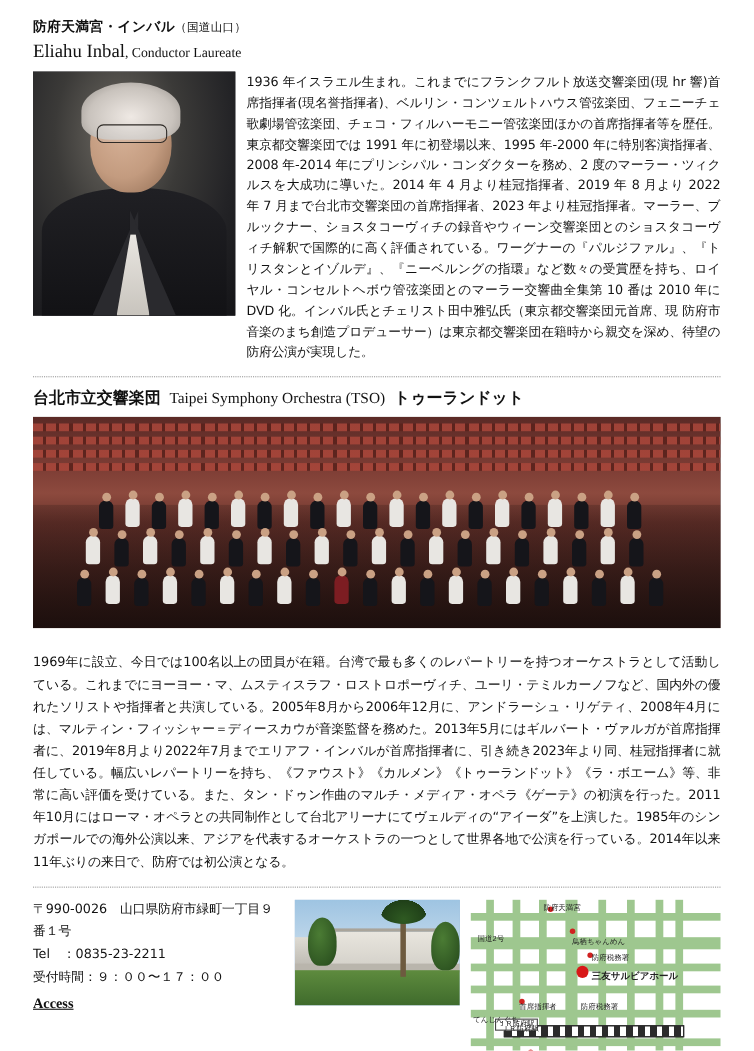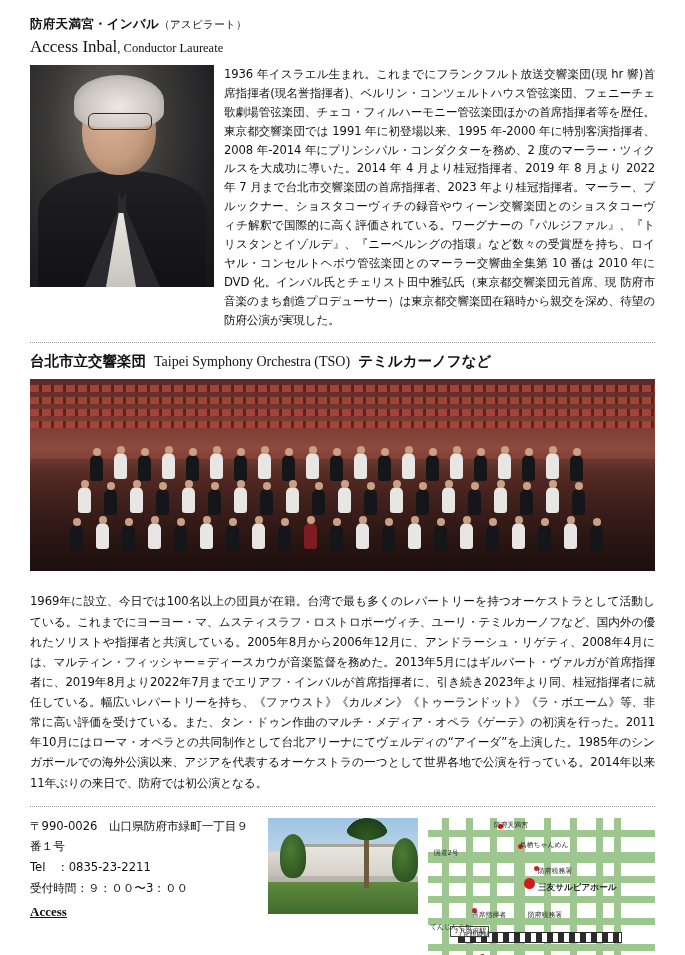--- a/index.html
+++ b/index.html
@@ -318,45 +318,45 @@
     font-family: "DejaVu Sans", "Liberation Sans", sans-serif;
     white-space: nowrap;
   }
 </style>
 </head>
 <body>
 
 <div class="page">
 
   <div class="cond-name-ja">
-    <span>防府天満宮・インバル</span><span class="role">（アスピラート）</span>
+    <span>防府天満宮・インバル</span><span class="role">（国道山口）</span>
   </div>
 
   <div class="cond-name-en">
-    <span class="big">Access Inbal</span><span class="sub">, Conductor Laureate</span>
+    <span class="big">Eliahu Inbal</span><span class="sub">, Conductor Laureate</span>
   </div>
 
   <div class="cond-block">
     <div class="portrait">
       <div class="bg"></div>
       <div class="body"></div>
       <div class="lapelL"></div>
       <div class="lapelR"></div>
       <div class="shirt"></div>
       <div class="head"></div>
       <div class="hair"></div>
       <div class="glasses"></div>
     </div>
     <div class="cond-text">1936 年イスラエル生まれ。これまでにフランクフルト放送交響楽団(現 hr 響)首席指揮者(現名誉指揮者)、ベルリン・コンツェルトハウス管弦楽団、フェニーチェ歌劇場管弦楽団、チェコ・フィルハーモニー管弦楽団ほかの首席指揮者等を歴任。東京都交響楽団では 1991 年に初登場以来、1995 年-2000 年に特別客演指揮者、2008 年-2014 年にプリンシパル・コンダクターを務め、2 度のマーラー・ツィクルスを大成功に導いた。2014 年 4 月より桂冠指揮者、2019 年 8 月より 2022 年 7 月まで台北市交響楽団の首席指揮者、2023 年より桂冠指揮者。マーラー、ブルックナー、ショスタコーヴィチの録音やウィーン交響楽団とのショスタコーヴィチ解釈で国際的に高く評価されている。ワーグナーの『パルジファル』、『トリスタンとイゾルデ』、『ニーベルングの指環』など数々の受賞歴を持ち、ロイヤル・コンセルトヘボウ管弦楽団とのマーラー交響曲全集第 10 番は 2010 年に DVD 化。インバル氏とチェリスト田中雅弘氏（東京都交響楽団元首席、現 防府市音楽のまち創造プロデューサー）は東京都交響楽団在籍時から親交を深め、待望の防府公演が実現した。</div>
   </div>
 
   <hr class="divider">
 
   <div class="orch-title">
-    <span class="ja">台北市立交響楽団</span><span class="en">Taipei Symphony Orchestra (TSO)</span><span class="zh">テミルカーノフなど</span>
+    <span class="ja">台北市立交響楽団</span><span class="en">Taipei Symphony Orchestra (TSO)</span><span class="zh">トゥーランドット</span>
   </div>
 
   <div class="orch-photo">
     <div class="hall"></div>
     <div class="seatrow" style="top:6px"></div>
     <div class="seatrow" style="top:18px"></div>
     <div class="seatrow" style="top:30px"></div>
     <div class="seatrow" style="top:42px"></div>
     <div class="stage"></div>
 
@@ -427,21 +427,21 @@
   </div>
 
   <div class="orch-text">1969年に設立、今日では100名以上の団員が在籍。台湾で最も多くのレパートリーを持つオーケストラとして活動している。これまでにヨーヨー・マ、ムスティスラフ・ロストロポーヴィチ、ユーリ・テミルカーノフなど、国内外の優れたソリストや指揮者と共演している。2005年8月から2006年12月に、アンドラーシュ・リゲティ、2008年4月には、マルティン・フィッシャー＝ディースカウが音楽監督を務めた。2013年5月にはギルバート・ヴァルガが首席指揮者に、2019年8月より2022年7月までエリアフ・インバルが首席指揮者に、引き続き2023年より同、桂冠指揮者に就任している。幅広いレパートリーを持ち、《ファウスト》《カルメン》《トゥーランドット》《ラ・ボエーム》等、非常に高い評価を受けている。また、タン・ドゥン作曲のマルチ・メディア・オペラ《ゲーテ》の初演を行った。2011年10月にはローマ・オペラとの共同制作として台北アリーナにてヴェルディの“アイーダ”を上演した。1985年のシンガポールでの海外公演以来、アジアを代表するオーケストラの一つとして世界各地で公演を行っている。2014年以来11年ぶりの来日で、防府では初公演となる。</div>
 
   <hr class="divider">
 
   <div class="access-wrap">
     <div class="access-info">
       <div>〒990-0026　山口県防府市緑町一丁目９番１号</div>
       <div>Tel　：0835-23-2211</div>
-      <div>受付時間：９：００〜3：００</div>
+      <div>受付時間：９：００〜１７：００</div>
       <div class="access-head">Access</div>
 
     </div>
 
     <div class="venue-photo">
       <div class="sky"></div>
       <div class="bld2"></div>
       <div class="bld"></div>
       <div class="road"></div>
       <div class="lawn"></div>
@@ -473,21 +473,21 @@
 
       <div class="bigdot" style="left:96px; top:60px;"></div>
       <div class="dot" style="left:70px; top:6px;"></div>
       <div class="dot" style="left:90px; top:26px;"></div>
       <div class="dot" style="left:106px; top:48px;"></div>
       <div class="dot" style="left:44px; top:90px;"></div>
       <div class="dot" style="left:52px; top:136px;"></div>
       <div class="sta" style="left:22px; top:108px;">ＪＲ防府駅</div>
     <div class="mlabel" style="left: 66px; top: 2px;">防府天満宮</div>
         <div class="mlabel" style="left: 6px; top: 30px;">国道2号</div>
-        <div class="mlabel" style="left: 92px; top: 22px;">鳥栖ちゃんめん</div>
+        <div class="mlabel" style="left: 92px; top: 33px;">鳥栖ちゃんめん</div>
         <div class="mlabel" style="left: 110px; top: 48px;">防府税務署</div>
         <div class="mlabel big" style="left: 110px; top: 64px;">三友サルビアホール</div>
         <div class="mlabel" style="left: 44px; top: 92px;">首席指揮者</div>
         <div class="mlabel" style="left: 100px; top: 92px;">防府税務署</div>
         <div class="mlabel" style="left: 2px; top: 104px;">てんじんぐち</div>
         <div class="mlabel" style="left: 28px; top: 112px;">ＪＲ防府駅</div>
         <div class="mlabel" style="left: 2px; top: 138px;">国道山口</div>
         <div class="mlabel" style="left: 54px; top: 138px;">イオン</div>
         <div class="mlabel" style="left: 112px; top: 138px;">山陽本線</div>
         <div class="mlabel" style="left: 168px; top: 138px;">至徳山</div>

